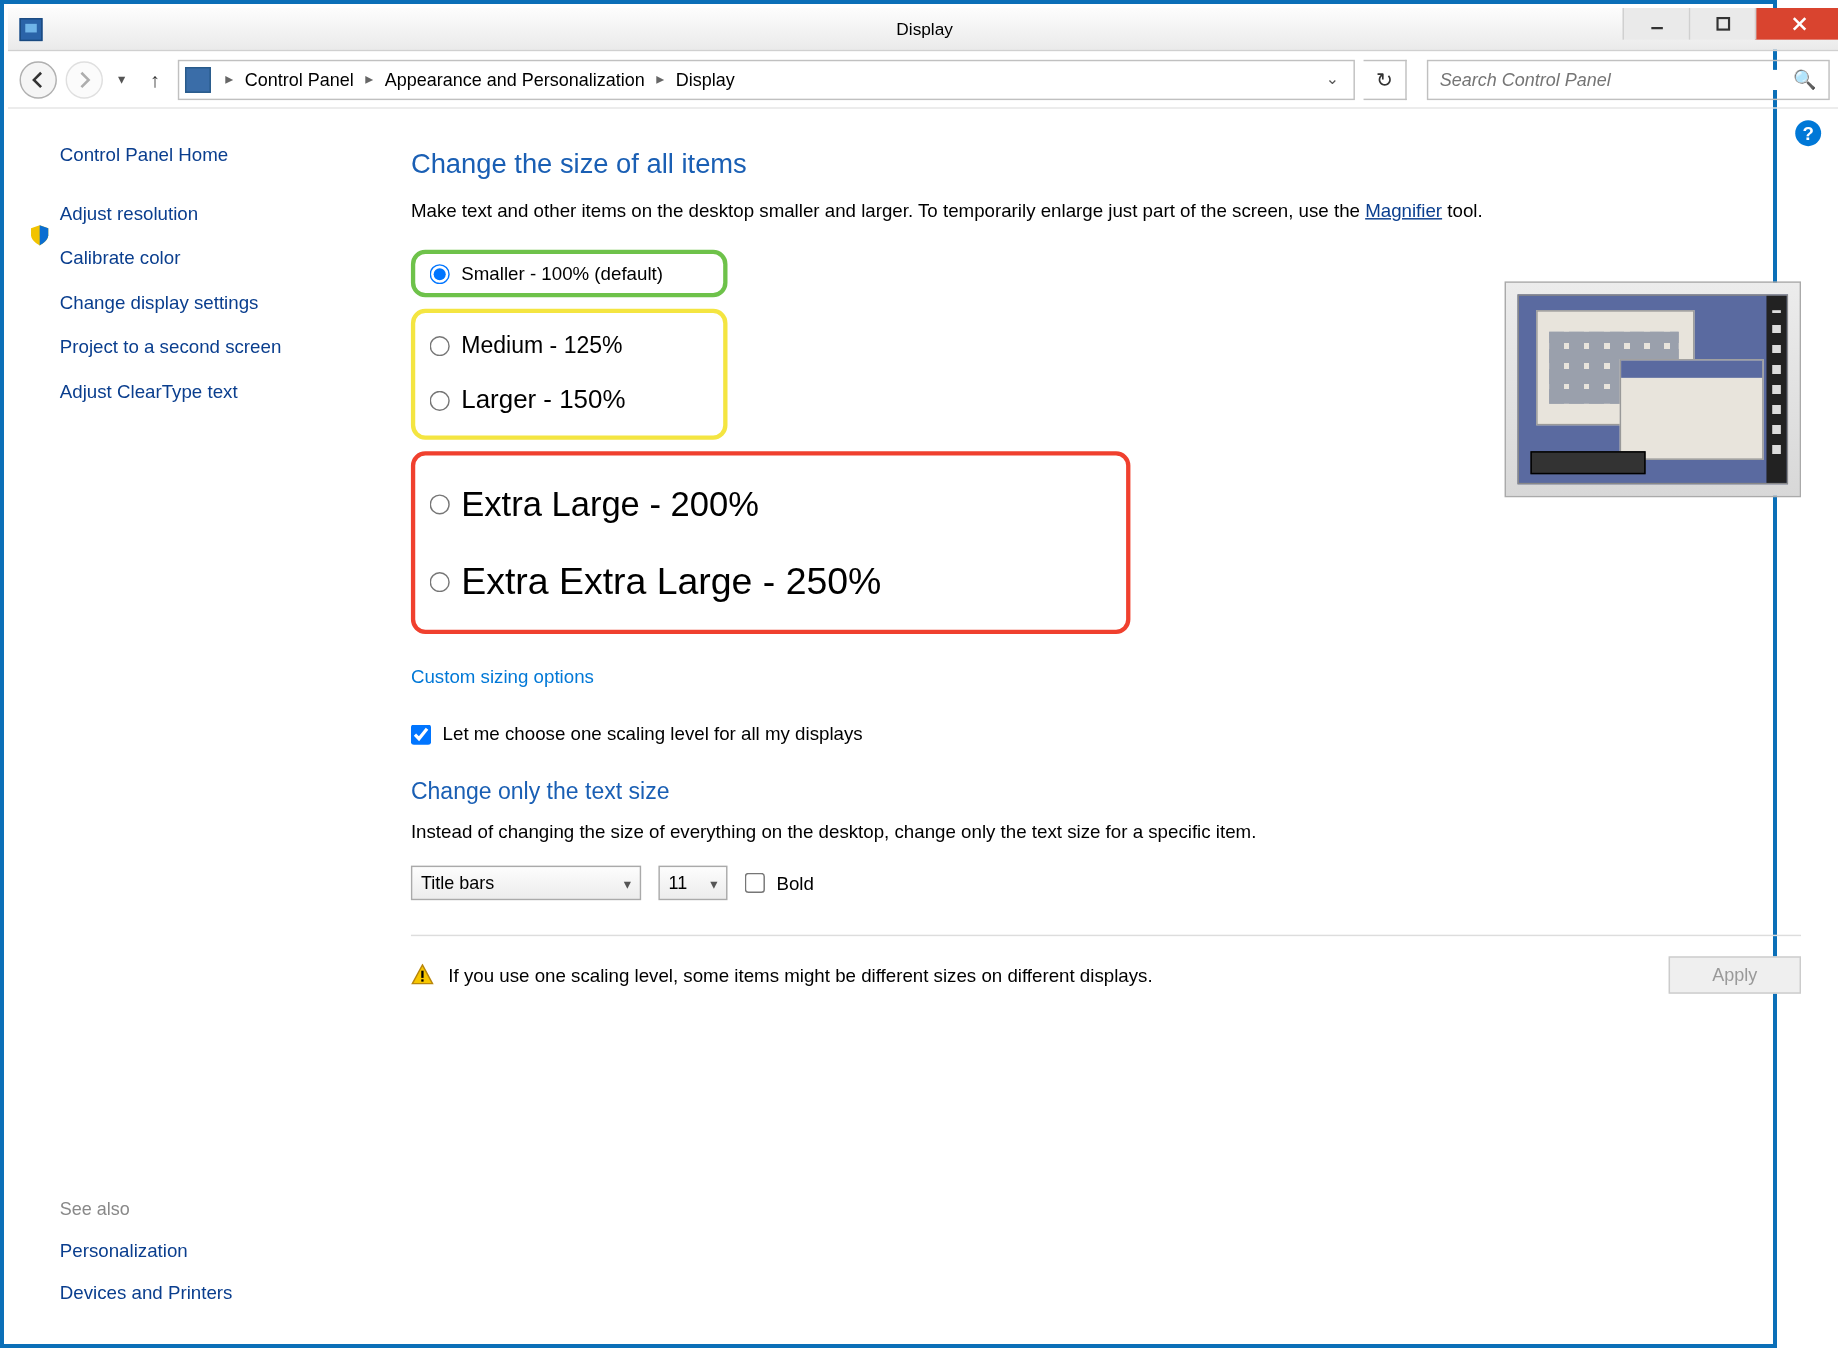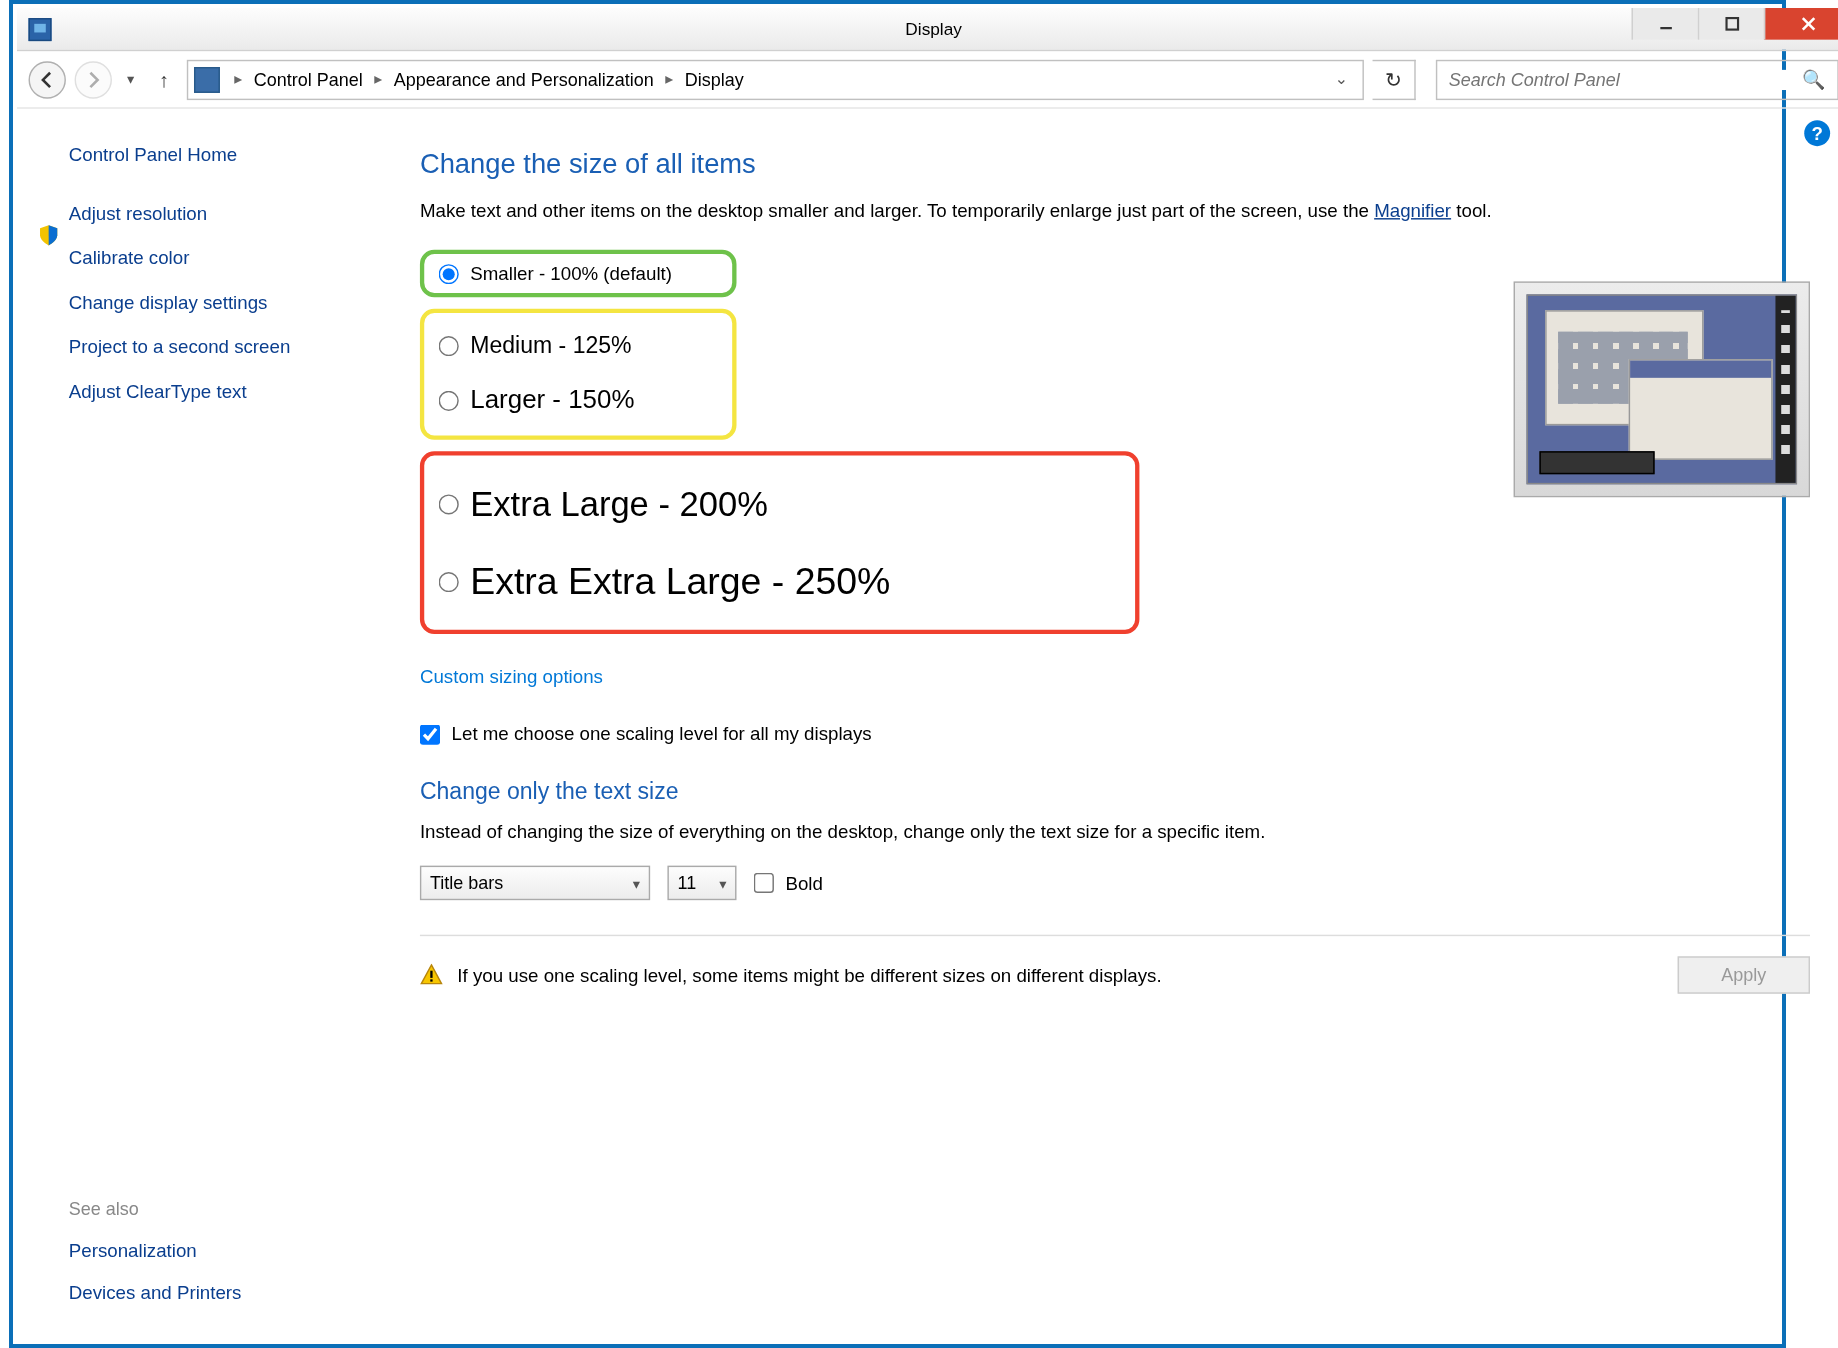--- a/index.html
+++ b/index.html
@@ -1,18 +1,18 @@
 <!DOCTYPE html>
 <html><head>
 <meta charset="utf-8">
 <style>
   * { box-sizing: border-box; margin: 0; padding: 0; font-family: "Segoe UI", Tahoma, sans-serif; }
   body { background: #fff; width: 1838px; height: 1348px; position: relative; overflow: hidden; }
 
-  .outer-frame { position:absolute; top:0; left:9px; width:1777px; height:1348px; border:4px solid #0b6fb8; background:#fff; }
+  .outer-frame { position:absolute; top:0; left:0; width:1777px; height:1348px; border:4px solid #0b6fb8; background:#fff; }
 
   .scaled {
     transform: scale(1.439);
     transform-origin: top left;
     width: 1274px;
     height: 932px;
     position: absolute;
     top: 4px; left: 4px;
   }
 

